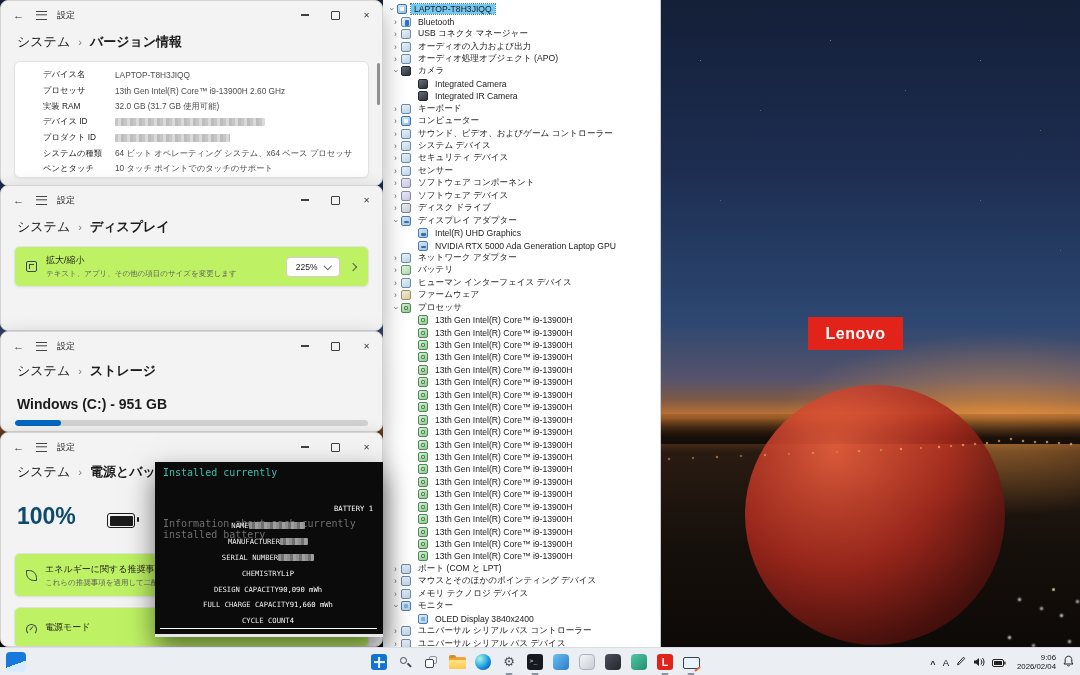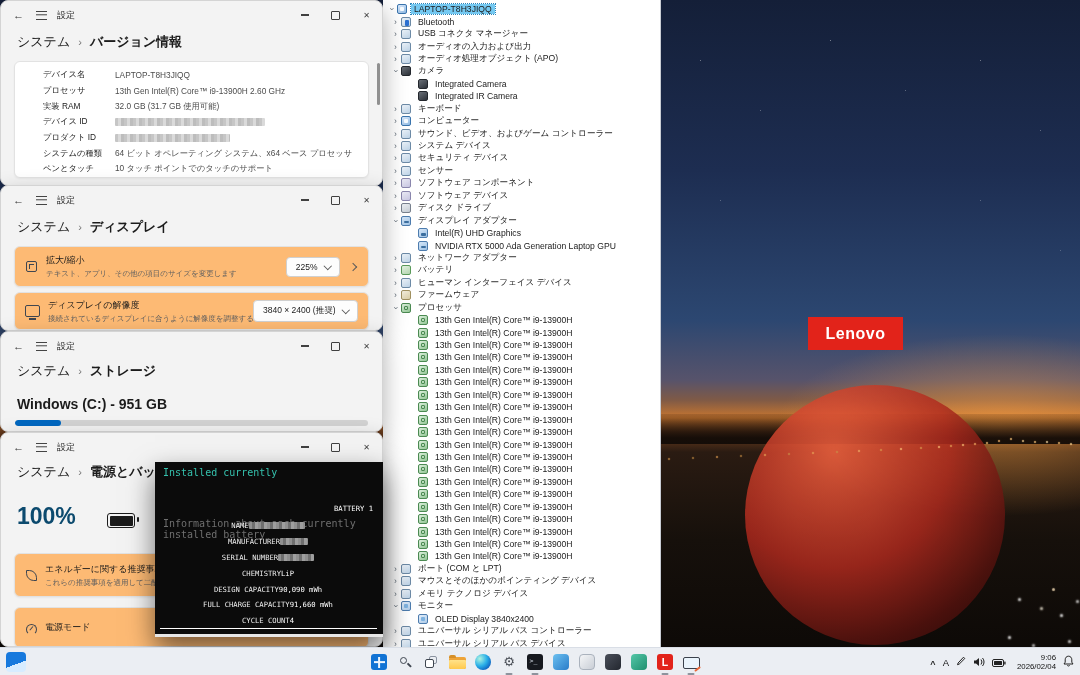--- a/index.html
+++ b/index.html
@@ -85,21 +85,21 @@
              border-radius:6px;padding:5px 12px;box-shadow:0 1px 2px rgba(0,0,0,.05);box-sizing:border-box;}
   .spec-row{display:flex;align-items:center;height:15.7px;}
   .spec-label{flex:0 0 72px;font-size:8.3px;color:#1b1b1b;margin-left:16px;}
   .spec-value{font-size:8.3px;color:#4c4c4c;white-space:nowrap;}
   .mini-scroll{position:absolute;right:2px;top:62px;width:3px;height:42px;background:#909090;border-radius:2px;}
 
   .redact{display:inline-block;height:8px;border-radius:1px;
     background:repeating-linear-gradient(90deg,#c6c6c6 0 3px,#dadada 3px 6px,#bdbdbd 6px 9px);filter:blur(.4px);}
   .redact.dark{height:7px;background:repeating-linear-gradient(90deg,#8f8f8f 0 3px,#6f6f6f 3px 6px,#9e9e9e 6px 9px);}
 
-  .card{position:absolute;left:13px;right:13px;background:#fdba74;border:1px solid #e2e2e2;border-radius:6px;
+  .card{position:absolute;left:13px;right:13px;background:#bef264;border:1px solid #e2e2e2;border-radius:6px;
         display:flex;align-items:center;padding:0 10px;box-sizing:border-box;box-shadow:0 1px 2px rgba(0,0,0,.05);}
   .card-text{flex:1;min-width:0;}
   .card-title{font-size:9px;color:#1b1b1b;}
   .card-sub{font-size:7.5px;color:#5f5f5f;margin-top:2px;white-space:nowrap;overflow:hidden;}
   .dropdown{display:flex;align-items:center;background:#fdfdfd;border:1px solid #d0d0d0;border-radius:4px;
             padding:4px 9px;font-size:8.5px;color:#1b1b1b;white-space:nowrap;}
   .chev-down{width:4.5px;height:4.5px;border-right:1.1px solid #555;border-bottom:1.1px solid #555;
              transform:rotate(45deg);margin-left:7px;margin-top:-2px;}
   .chev-right{width:5px;height:5px;border-right:1.2px solid #5a5a5a;border-bottom:1.2px solid #5a5a5a;
               transform:rotate(-45deg);margin-left:10px;margin-right:2px;flex:0 0 auto;}
@@ -533,31 +533,20 @@
       <div class="card-text">
         <div class="card-title">拡大/縮小</div>
         <div class="card-sub">テキスト、アプリ、その他の項目のサイズを変更します</div>
       </div>
       <div class="dropdown">
         <span>225%</span>
         <span class="chev-down"></span>
       </div>
       <span class="chev-right"></span>
     </div>
-    <div class="card" style="top:106px;height:38px;">
-      <span class="ic-res"></span>
-      <div class="card-text">
-        <div class="card-title">ディスプレイの解像度</div>
-        <div class="card-sub">接続されているディスプレイに合うように解像度を調整する</div>
-      </div>
-      <div class="dropdown">
-        <span>3840 × 2400 (推奨)</span>
-        <span class="chev-down"></span>
-      </div>
-    </div>
   </div>
 
   <div class="swin" id="w3">
     <div class="tbar">
       <span class="tb-back">←</span>
       <span class="burger"></span>
       <span class="tb-title">設定</span>
       <div class="wctrl">
         <span class="wc">
             <i class="mini"></i>

